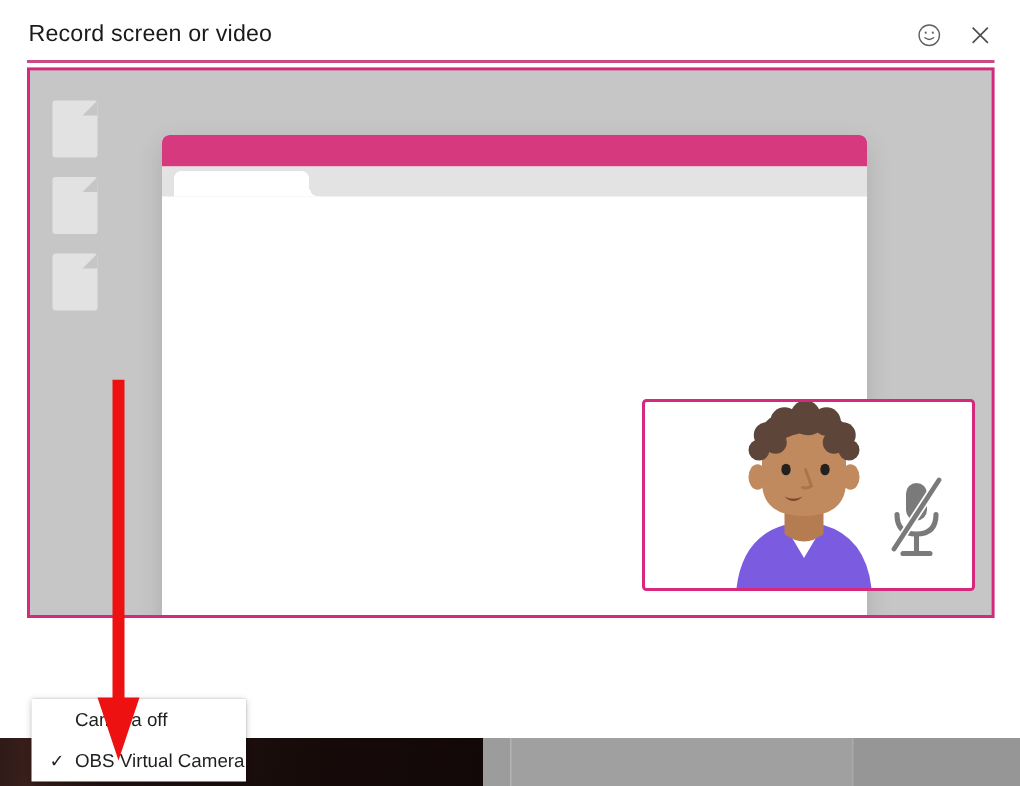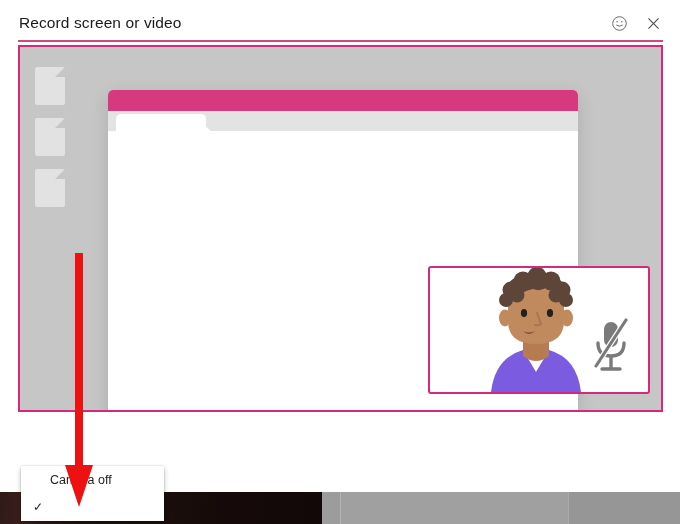--- a/index.html
+++ b/index.html
@@ -273,20 +273,21 @@
     
   </div>
 
   <div class="menu">
     <div class="menu-item">
       <span class="menu-check"></span>
       <span class="menu-label">Camera off</span>
     </div>
     <div class="menu-item">
       <span class="menu-check">✓</span>
+      <span class="menu-label">OBS Virtual Camera</span>
     </div>
   </div>
 
   <div class="arrow">
     <svg width="32" height="256" viewBox="0 0 32 256">
       <rect x="12" y="0" width="8" height="218" fill="#ee1111"></rect>
       <polygon points="2,212 30,212 16,254" fill="#ee1111"></polygon>
     </svg>
   </div>
 

